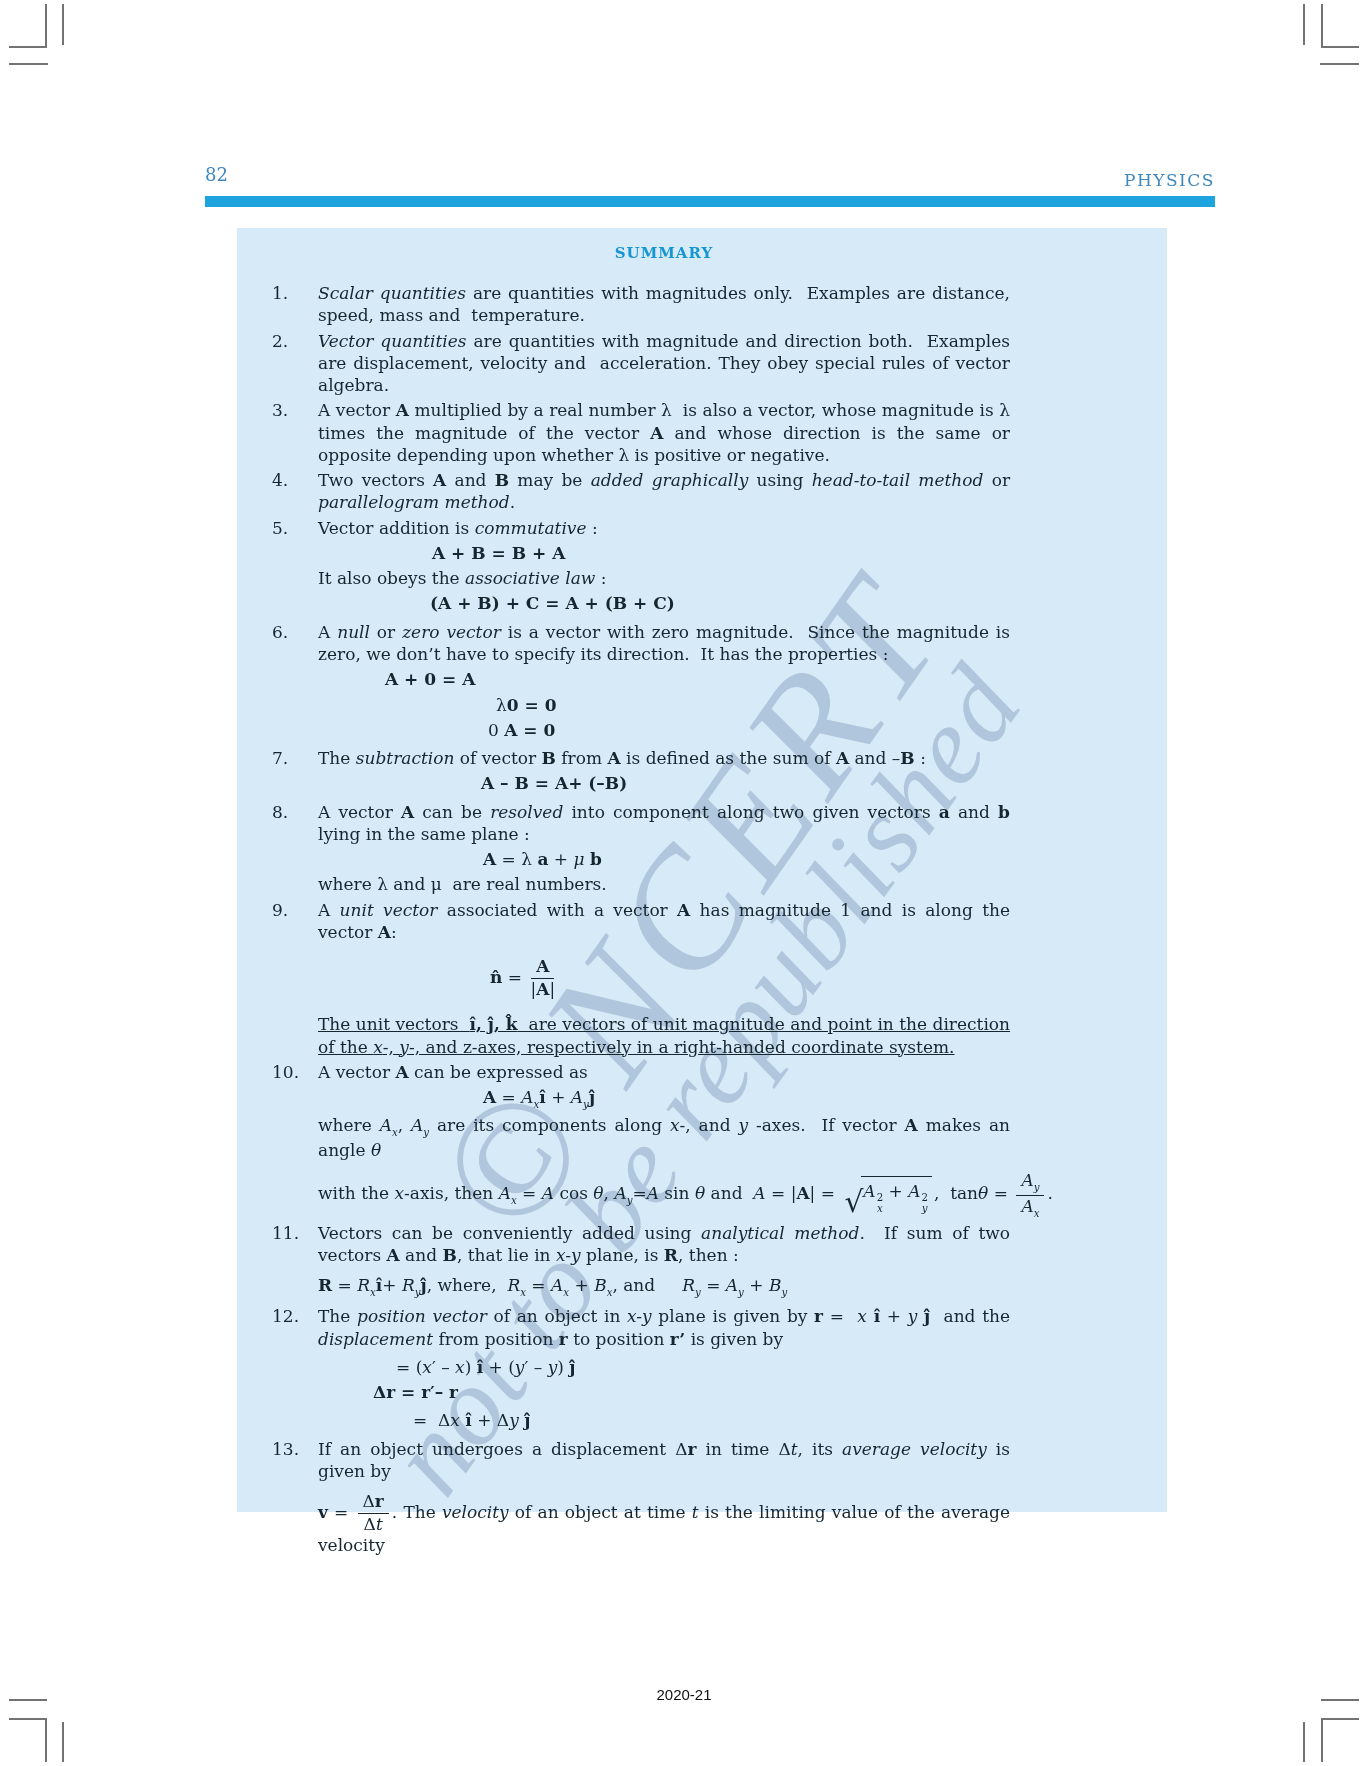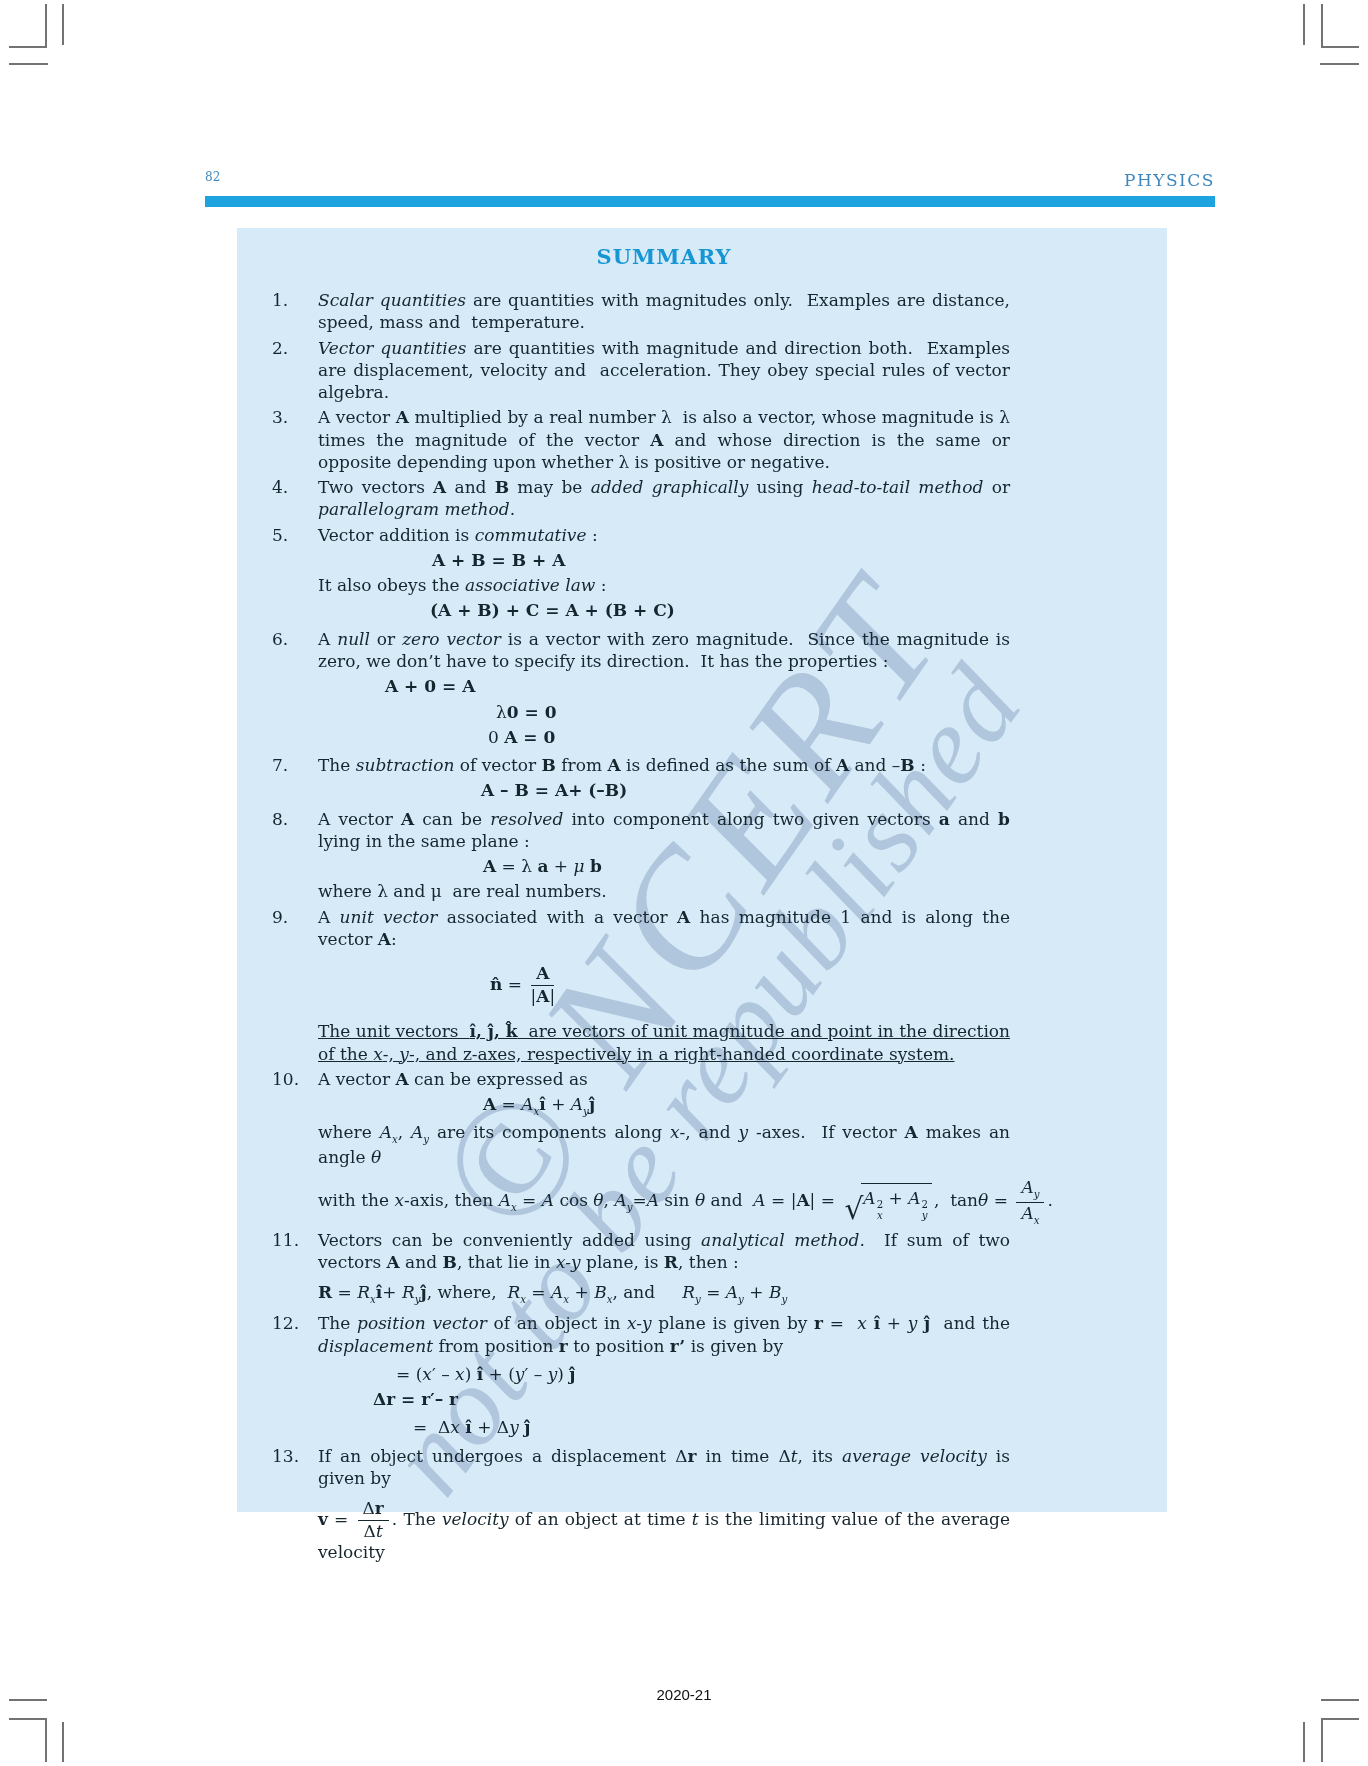--- a/index.html
+++ b/index.html
@@ -3,31 +3,31 @@
 <meta charset="utf-8">
 <style>
   html,body{margin:0;padding:0;background:#ffffff;}
   .page{position:relative;width:1368px;height:1766px;background:#ffffff;
         font-family:"DejaVu Serif",serif;overflow:hidden;}
 
   
   .cm{position:absolute;background:#737373;}
 
   
-  .pagenum{position:absolute;left:205px;top:170px;font-size:12px;color:#3e87bf;}
+  .pagenum{position:absolute;left:205px;top:164px;font-size:18px;color:#3e87bf;}
   .subject{position:absolute;left:205px;top:170px;width:1010px;text-align:right;
            font-size:17px;letter-spacing:1.5px;color:#3e87bf;}
   .bar{position:absolute;left:205px;top:196px;width:1010px;height:11px;background:#1da3dd;}
 
   
   .sbox{position:absolute;left:237px;top:228px;width:930px;height:1284px;
         background:#d7eaf8;box-sizing:border-box;}
   .sbox-inner{position:relative;z-index:2;padding:16px 0 0 35px;}
   .stitle{margin-left:46px;width:692px;text-align:center;font-weight:bold;
-          font-size:21px;color:#1697d4;letter-spacing:1px;margin-bottom:20px;}
+          font-size:15px;color:#1697d4;letter-spacing:1px;margin-bottom:20px;}
 
   .item{display:flex;align-items:flex-start;font-size:17px;line-height:1.31;
         color:#15262f;margin-bottom:3px;}
   .num{width:46px;flex:none;}
   .ibody{width:692px;flex:none;}
   .para{text-align:justify;}
   .nowrap{white-space:nowrap;text-align:center;}
   .eq{margin:3px 0;white-space:nowrap;}
 
   .it{font-style:italic;}

